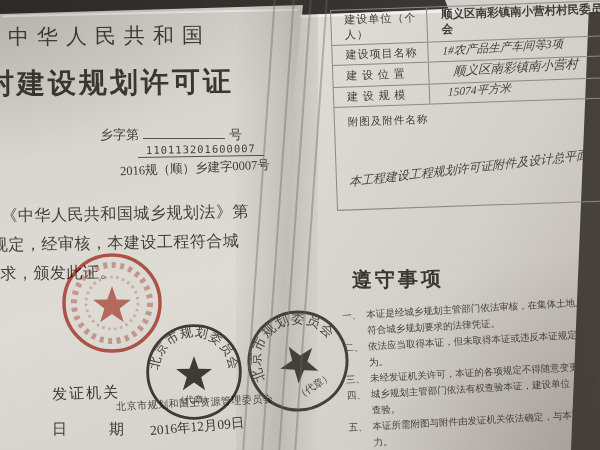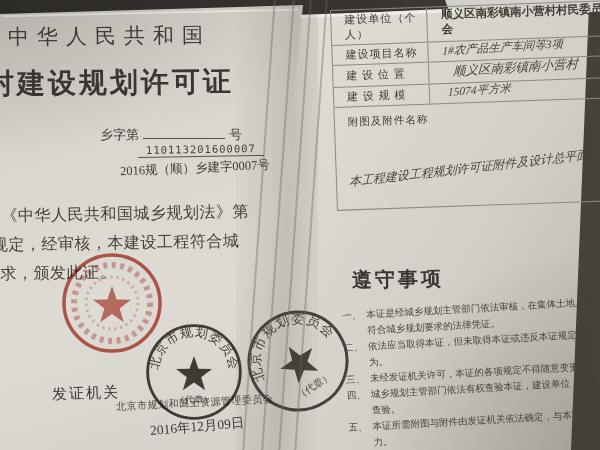--- a/index.html
+++ b/index.html
@@ -84,20 +84,21 @@
   <div class="txt docno">2016规（顺）乡建字0007号</div>
 
   <div class="txt statement">
     <div class="l1">《中华人民共和国城乡规划法》第</div>
     <div class="l2">规定，经审核，本建设工程符合城</div>
     <div class="l3">求，颁发此证。</div>
   </div>
 
   <div class="txt issuer-label">发证机关</div>
   <div class="txt issuer-value">北京市规划和国土资源管理委员会</div>
+  <div class="txt date-label"><span>日</span><span class="gap"></span><span>期</span></div>
   <div class="txt date-value">2016年12月09日</div>
 
   <svg class="seal seal-red" width="104" height="104" viewBox="0 0 104 104">
     <circle cx="52" cy="52" r="48" fill="none" stroke="#bc4537" stroke-width="3.5"></circle>
     <circle cx="52" cy="52" r="38" fill="none" stroke="#bc4537" stroke-width="6" stroke-dasharray="4 4.5" opacity="0.5"></circle>
     <circle cx="52" cy="52" r="26" fill="none" stroke="#bc4537" stroke-width="3" stroke-dasharray="2.5 3.5" opacity="0.35"></circle>
     <polygon points="52,35 56.7,48.5 71,48.8 59.6,57.5 63.8,71.2 52,63 40.2,71.2 44.4,57.5 33,48.8 47.3,48.5" fill="#bc4537" opacity="0.85"></polygon>
   </svg>
 
   <svg class="seal stamp-main" width="104" height="104" viewBox="0 0 110 110">

